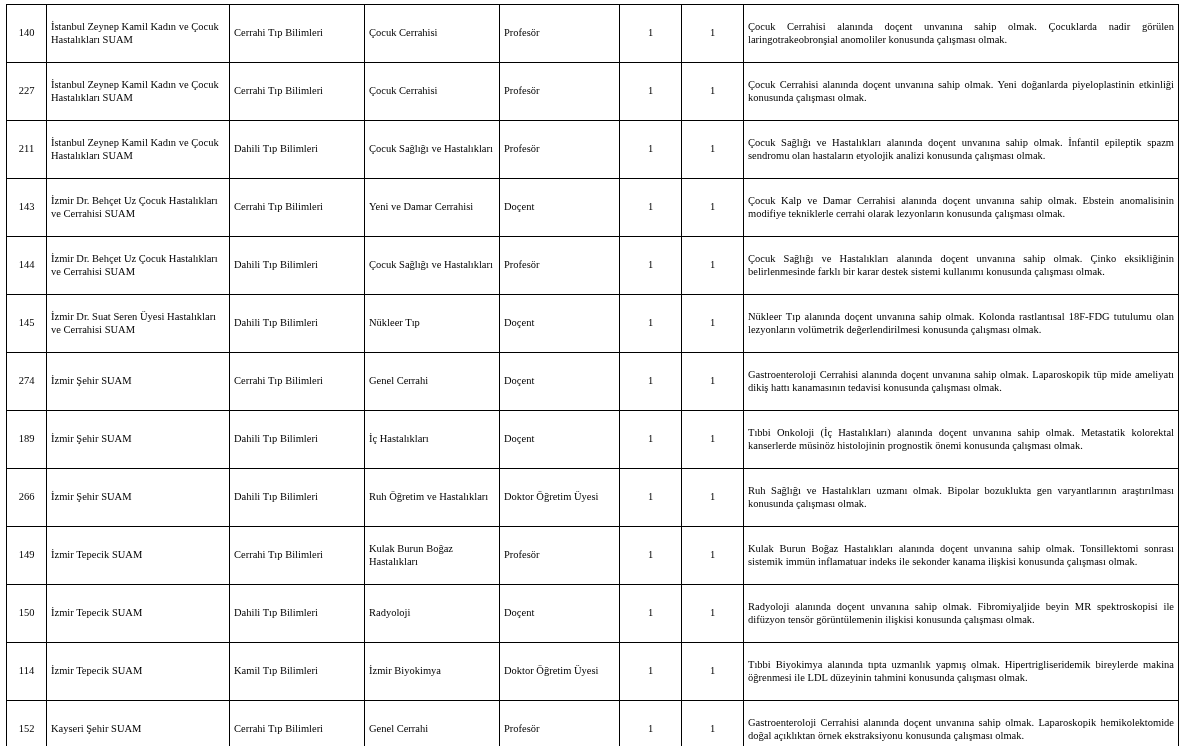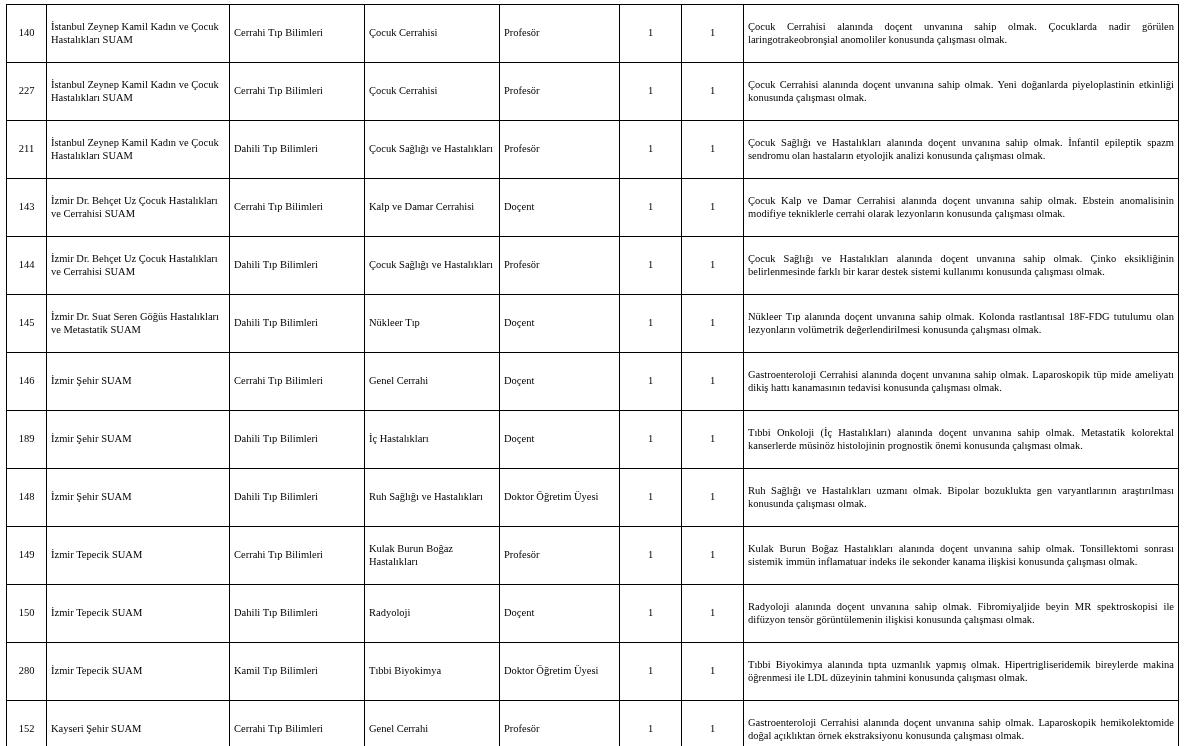--- a/index.html
+++ b/index.html
@@ -110,71 +110,71 @@
           <td class="branch">Çocuk Sağlığı ve Hastalıkları</td>
           <td class="title">Profesör</td>
           <td class="deg">1</td>
           <td class="count">1</td>
           <td class="cond">Çocuk Sağlığı ve Hastalıkları alanında doçent unvanına sahip olmak. İnfantil epileptik spazm sendromu olan hastaların etyolojik analizi konusunda çalışması olmak.</td>
         </tr>
         <tr class="r">
           <td class="no">143</td>
           <td class="unit">İzmir Dr. Behçet Uz Çocuk Hastalıkları ve Cerrahisi SUAM</td>
           <td class="group">Cerrahi Tıp Bilimleri</td>
-          <td class="branch">Kalp ve Damar Cerrahisi</td>
+          <td class="branch">Yeni ve Damar Cerrahisi</td>
           <td class="title">Doçent</td>
           <td class="deg">1</td>
           <td class="count">1</td>
           <td class="cond">Çocuk Kalp ve Damar Cerrahisi alanında doçent unvanına sahip olmak. Ebstein anomalisinin modifiye tekniklerle cerrahi olarak lezyonların konusunda çalışması olmak.</td>
         </tr>
         <tr class="r">
           <td class="no">144</td>
           <td class="unit">İzmir Dr. Behçet Uz Çocuk Hastalıkları ve Cerrahisi SUAM</td>
           <td class="group">Dahili Tıp Bilimleri</td>
           <td class="branch">Çocuk Sağlığı ve Hastalıkları</td>
           <td class="title">Profesör</td>
           <td class="deg">1</td>
           <td class="count">1</td>
           <td class="cond">Çocuk Sağlığı ve Hastalıkları alanında doçent unvanına sahip olmak. Çinko eksikliğinin belirlenmesinde farklı bir karar destek sistemi kullanımı konusunda çalışması olmak.</td>
         </tr>
         <tr class="r">
           <td class="no">145</td>
-          <td class="unit">İzmir Dr. Suat Seren Göğüs Hastalıkları ve Metastatik SUAM</td>
+          <td class="unit">İzmir Dr. Suat Seren Üyesi Hastalıkları ve Cerrahisi SUAM</td>
           <td class="group">Dahili Tıp Bilimleri</td>
           <td class="branch">Nükleer Tıp</td>
           <td class="title">Doçent</td>
           <td class="deg">1</td>
           <td class="count">1</td>
           <td class="cond">Nükleer Tıp alanında doçent unvanına sahip olmak. Kolonda rastlantısal 18F-FDG tutulumu olan lezyonların volümetrik değerlendirilmesi konusunda çalışması olmak.</td>
         </tr>
         <tr class="r">
-          <td class="no">146</td>
+          <td class="no">274</td>
           <td class="unit">İzmir Şehir SUAM</td>
           <td class="group">Cerrahi Tıp Bilimleri</td>
           <td class="branch">Genel Cerrahi</td>
           <td class="title">Doçent</td>
           <td class="deg">1</td>
           <td class="count">1</td>
           <td class="cond">Gastroenteroloji Cerrahisi alanında doçent unvanına sahip olmak. Laparoskopik tüp mide ameliyatı dikiş hattı kanamasının tedavisi konusunda çalışması olmak.</td>
         </tr>
         <tr class="r">
           <td class="no">189</td>
           <td class="unit">İzmir Şehir SUAM</td>
           <td class="group">Dahili Tıp Bilimleri</td>
           <td class="branch">İç Hastalıkları</td>
           <td class="title">Doçent</td>
           <td class="deg">1</td>
           <td class="count">1</td>
           <td class="cond">Tıbbi Onkoloji (İç Hastalıkları) alanında doçent unvanına sahip olmak. Metastatik kolorektal kanserlerde müsinöz histolojinin prognostik önemi konusunda çalışması olmak.</td>
         </tr>
         <tr class="r">
-          <td class="no">148</td>
+          <td class="no">266</td>
           <td class="unit">İzmir Şehir SUAM</td>
           <td class="group">Dahili Tıp Bilimleri</td>
-          <td class="branch">Ruh Sağlığı ve Hastalıkları</td>
+          <td class="branch">Ruh Öğretim ve Hastalıkları</td>
           <td class="title">Doktor Öğretim Üyesi</td>
           <td class="deg">1</td>
           <td class="count">1</td>
           <td class="cond">Ruh Sağlığı ve Hastalıkları uzmanı olmak. Bipolar bozuklukta gen varyantlarının araştırılması konusunda çalışması olmak.</td>
         </tr>
         <tr class="r">
           <td class="no">149</td>
           <td class="unit">İzmir Tepecik SUAM</td>
           <td class="group">Cerrahi Tıp Bilimleri</td>
           <td class="branch">Kulak Burun Boğaz Hastalıkları</td>
@@ -187,24 +187,24 @@
           <td class="no">150</td>
           <td class="unit">İzmir Tepecik SUAM</td>
           <td class="group">Dahili Tıp Bilimleri</td>
           <td class="branch">Radyoloji</td>
           <td class="title">Doçent</td>
           <td class="deg">1</td>
           <td class="count">1</td>
           <td class="cond">Radyoloji alanında doçent unvanına sahip olmak. Fibromiyaljide beyin MR spektroskopisi ile difüzyon tensör görüntülemenin ilişkisi konusunda çalışması olmak.</td>
         </tr>
         <tr class="r">
-          <td class="no">280</td>
+          <td class="no">114</td>
           <td class="unit">İzmir Tepecik SUAM</td>
           <td class="group">Kamil Tıp Bilimleri</td>
-          <td class="branch">Tıbbi Biyokimya</td>
+          <td class="branch">İzmir Biyokimya</td>
           <td class="title">Doktor Öğretim Üyesi</td>
           <td class="deg">1</td>
           <td class="count">1</td>
           <td class="cond">Tıbbi Biyokimya alanında tıpta uzmanlık yapmış olmak. Hipertrigliseridemik bireylerde makina öğrenmesi ile LDL düzeyinin tahmini konusunda çalışması olmak.</td>
         </tr>
         <tr class="r">
           <td class="no">152</td>
           <td class="unit">Kayseri Şehir SUAM</td>
           <td class="group">Cerrahi Tıp Bilimleri</td>
           <td class="branch">Genel Cerrahi</td>

